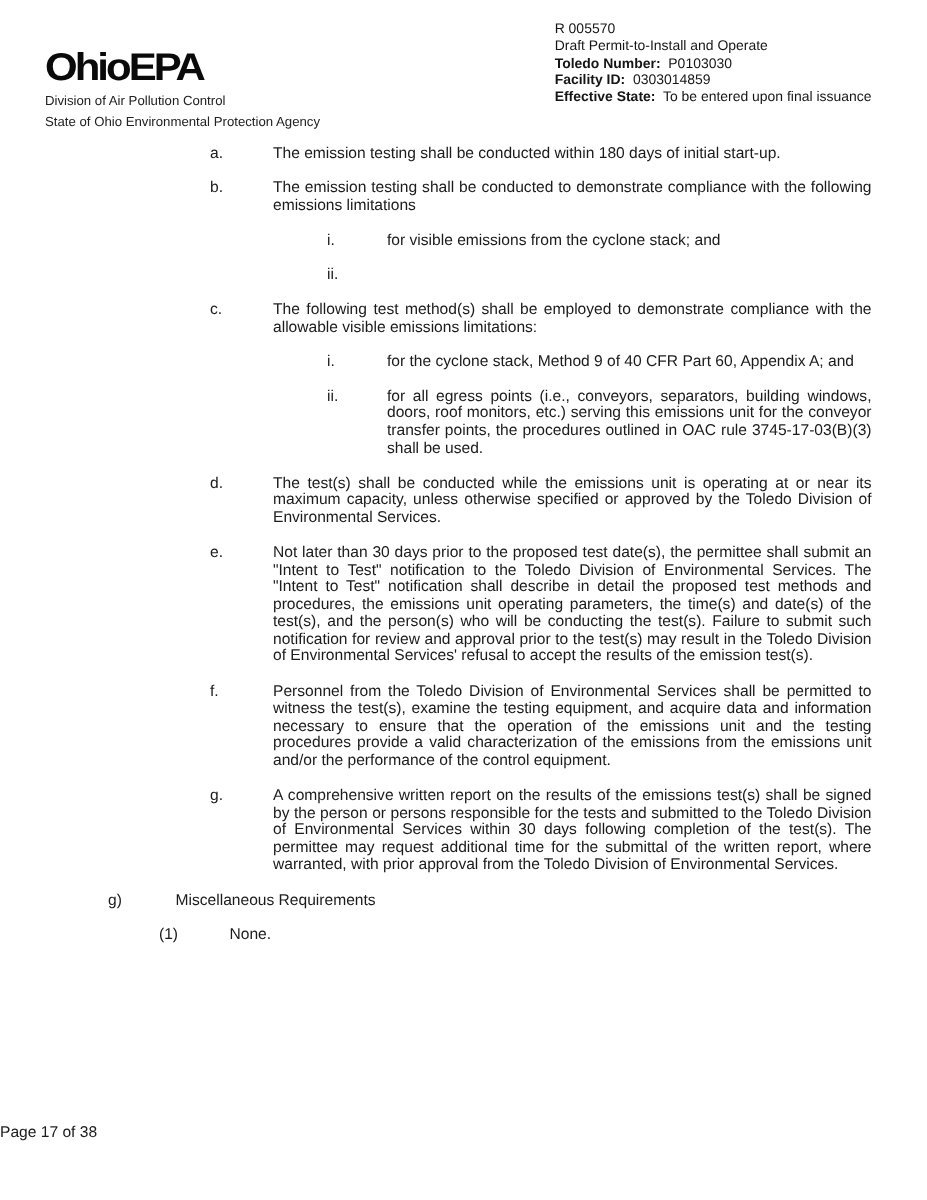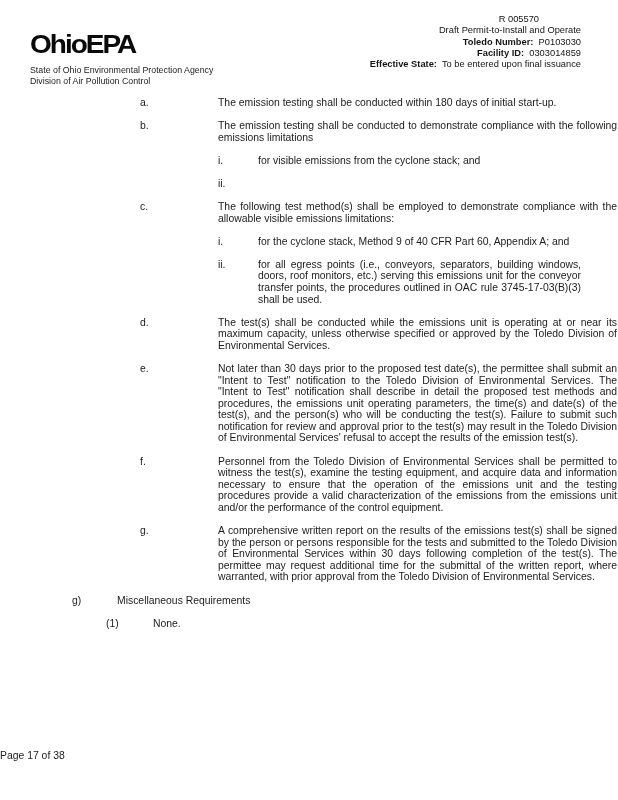--- a/index.html
+++ b/index.html
@@ -11,56 +11,56 @@
   }
   
   .logo-block { position:absolute; left:30px; top:30px; }
   .brand {
     font-size:28px; font-weight:900; letter-spacing:-2px; color:#0a0a0a;
     transform:scaleY(.92); transform-origin:left top; white-space:nowrap;
   }
   .agency { font-size:8.8px; line-height:10.8px; color:#222; white-space:nowrap; }
   .agency-first { margin-top:3px; }
   .hdr-right {
-    position:absolute; right:37px; top:14px; text-align:right;
+    position:absolute; right:37px; top:14px; 
     font-size:9.3px; line-height:11.3px; color:#151515; white-space:nowrap;
   }
   .hdr-right .ref { padding-right:42px; }
   .hdr-right .title { font-weight:normal; }
   .k { font-weight:bold; }
   
   .doc-body { position:absolute; left:0; top:97px; width:618px; }
   .row { display:flex; margin-bottom:11.5px; font-size:10.4px; line-height:11.6px; color:#1b1b1b; }
   .row .marker { flex:none; }
   .row .txt { text-align:justify; }
   .row.letter { margin-left:140px; }
   .row.letter .marker { width:42px; }
-  .row.letter .txt { width:399px;margin-left:36px; }
+  .row.letter .txt { width:399px; }
   .row.roman { margin-left:218px; }
   .row.roman .marker { width:40px; }
   .row.roman .txt { width:323px; }
   .row.outer { margin-left:72px; }
   .row.outer .marker { width:45px; }
   .row.num { margin-left:106px; }
   .row.num .marker { width:47px; }
   
   .footer {
     position:absolute; left:0; top:750px; width:618px; 
     font-size:10.4px; color:#1b1b1b;
   }
 </style>
 </head>
 <body>
 
 <div class="page">
 
   <div class="logo-block">
     <div class="brand">OhioEPA</div>
+    <div class="agency">Division of Air Pollution Control</div>
     <div class="agency agency-first">State of Ohio Environmental Protection Agency</div>
-    <div class="agency">Division of Air Pollution Control</div>
   </div>
 
   <div class="hdr-right">
     <div class="ref">R  005570</div>
     <div class="title">Draft Permit-to-Install and Operate</div>
     <div><span class="k">Toledo Number:</span>&nbsp; <span>P0103030</span></div>
     <div><span class="k">Facility ID:</span>&nbsp; <span>0303014859</span></div>
     <div><span class="k">Effective State:</span>&nbsp; <span>To be entered upon final issuance</span></div>
   </div>
 

